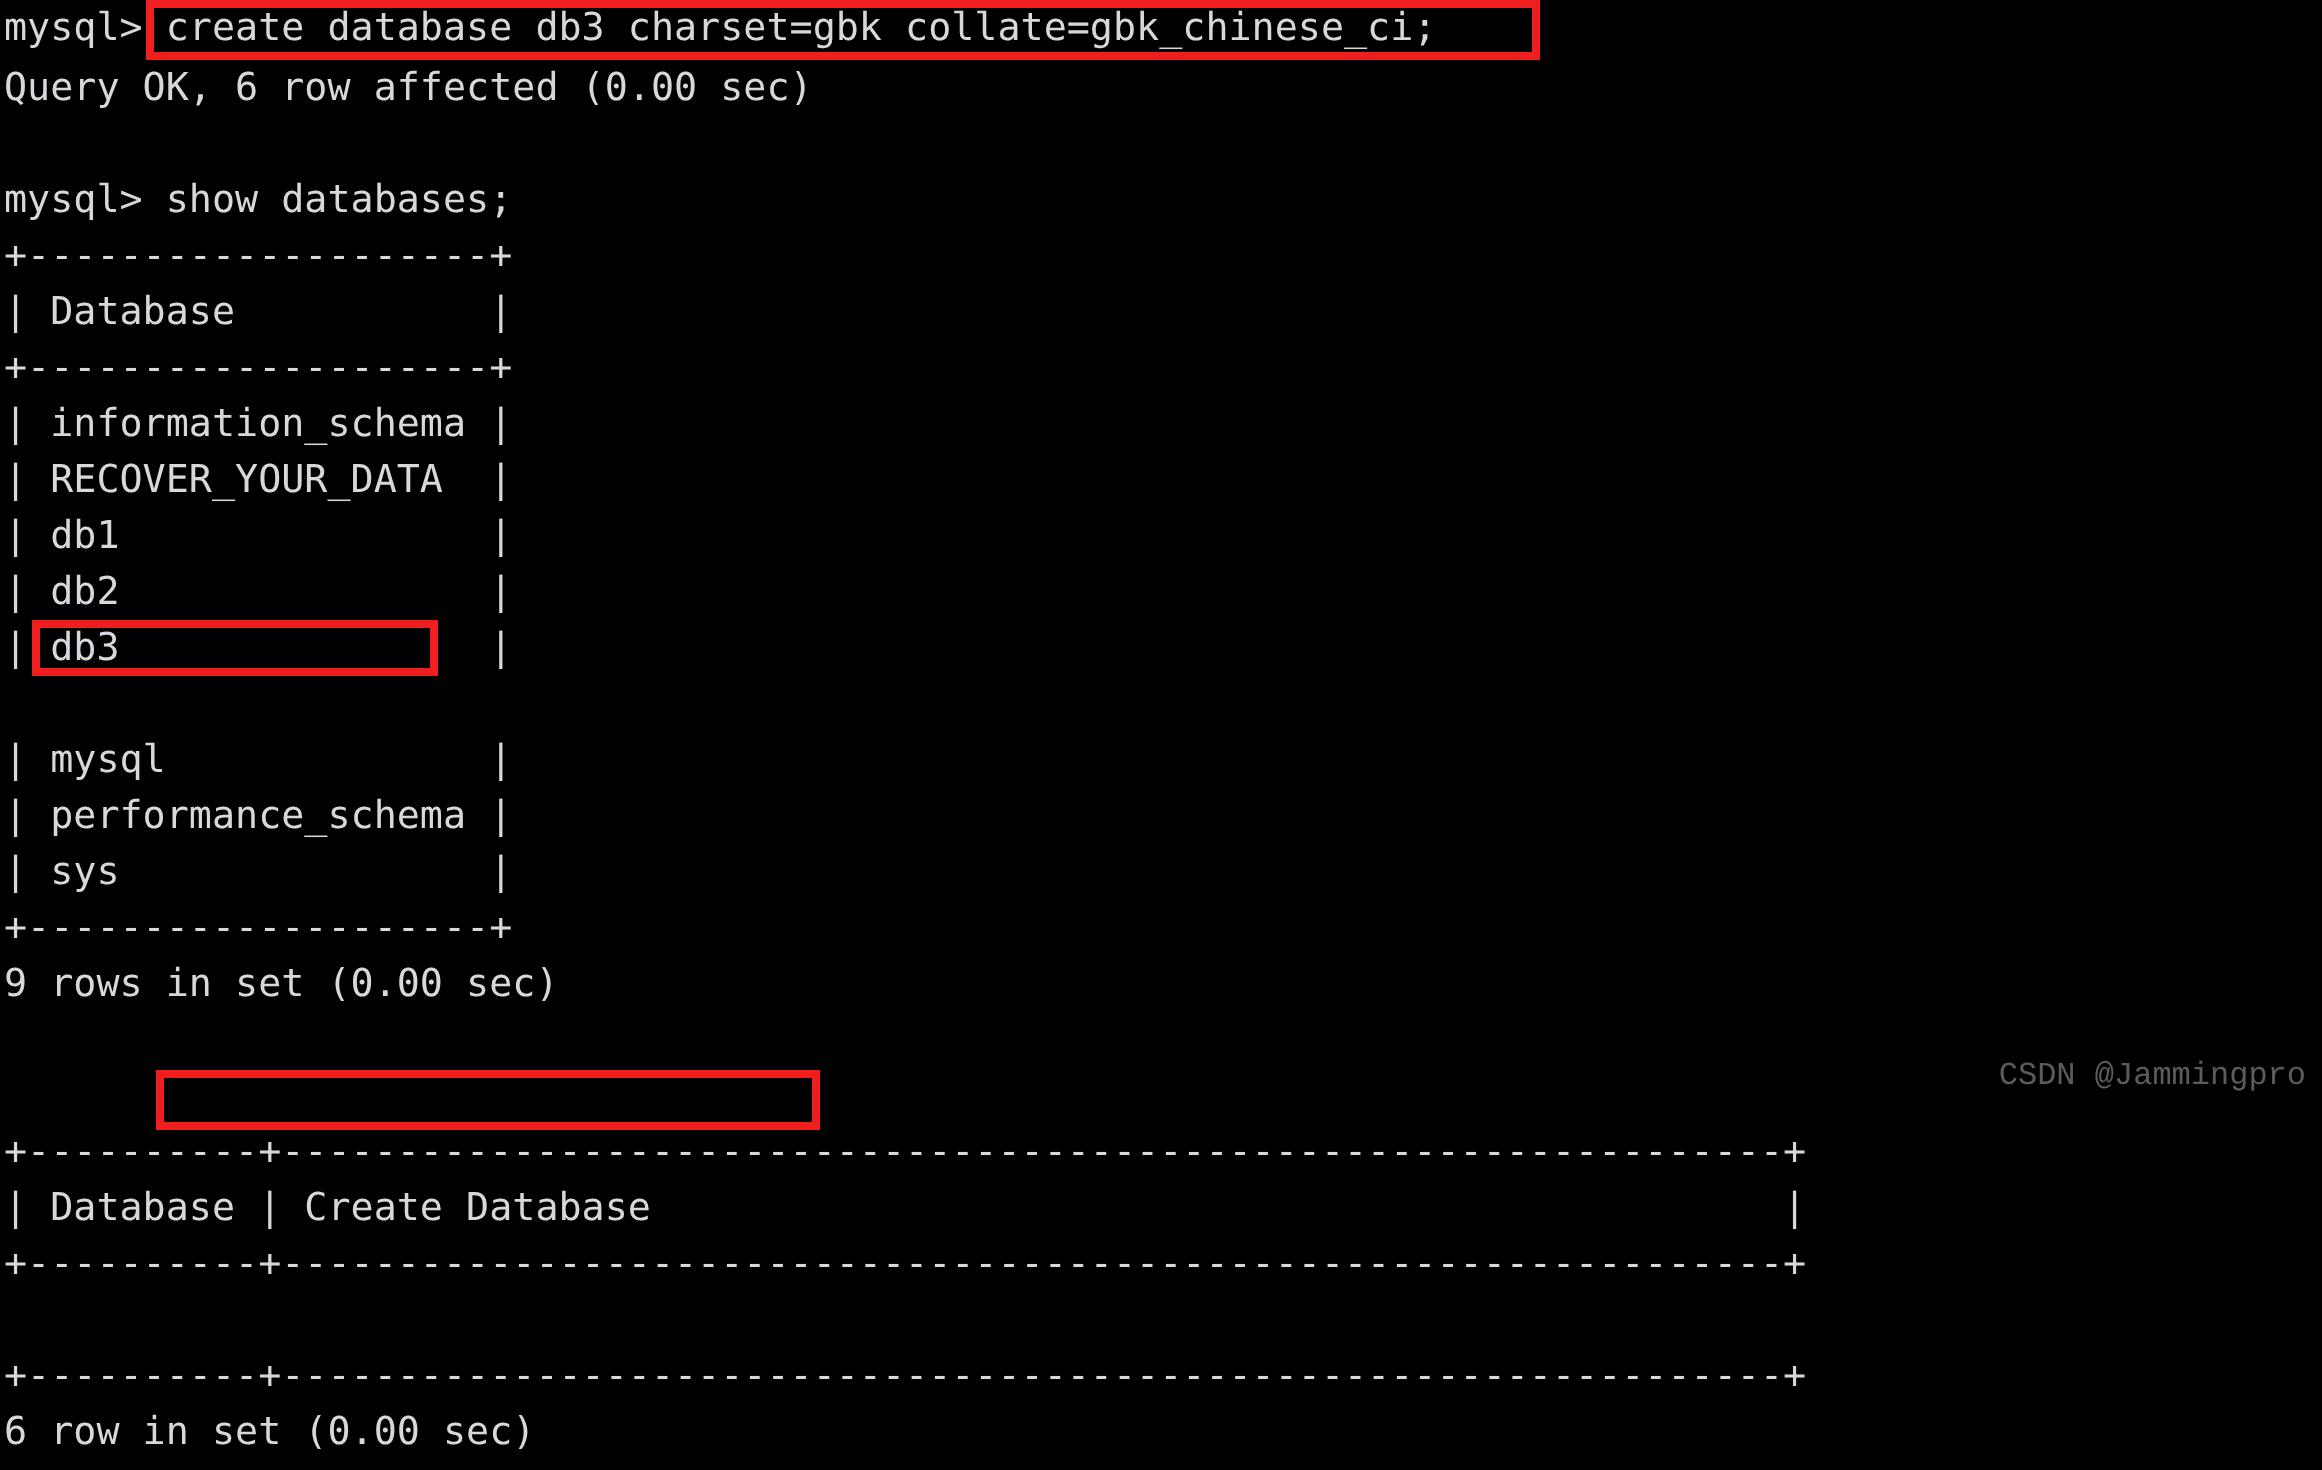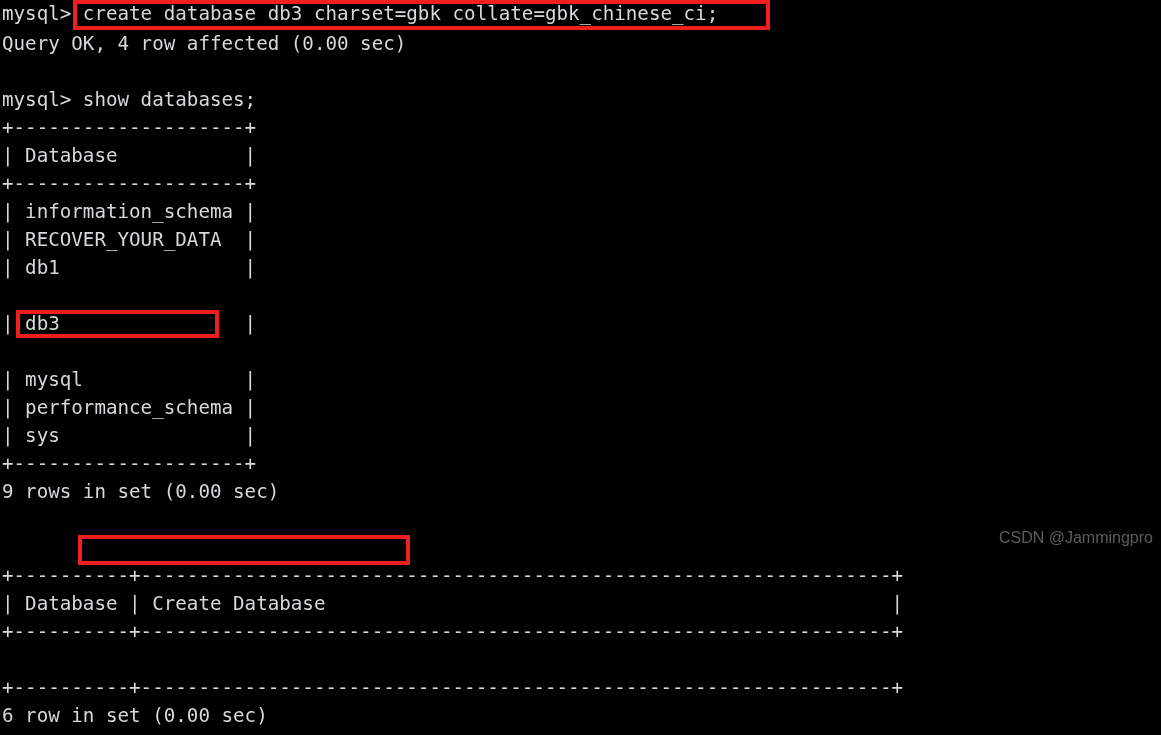--- a/index.html
+++ b/index.html
@@ -44,39 +44,40 @@
     background: transparent;
     pointer-events: none;
   }
 
   #watermark {
     position: absolute;
     right: 8px;
     bottom: 6px;
     color: #5c5c60;
     font-size: 16px;
-    font-family: Liberation Sans, sans-serif;
+    font-family: Liberation Mono, monospace;
     white-space: pre;
   }
 </style>
 </head>
 <body>
 
 <div id="terminal">
 
   <div class="line" style="top:2px">mysql&gt; create database db3 charset=gbk collate=gbk_chinese_ci;</div>
-  <div class="line" style="top:32px">Query OK, 4 row affected (0.00 sec)</div>
+  <div class="line" style="top:32px">Query OK, 6 row affected (0.00 sec)</div>
   <div class="line" style="top:60px"></div>
   <div class="line" style="top:88px">mysql&gt; show databases;</div>
   <div class="line" style="top:116px">+--------------------+</div>
   <div class="line" style="top:144px">| Database           |</div>
   <div class="line" style="top:172px">+--------------------+</div>
   <div class="line" style="top:228px">| RECOVER_YOUR_DATA  |</div>
   <div class="line" style="top:200px">| information_schema |</div>
   <div class="line" style="top:256px">| db1                |</div>
+  <div class="line" style="top:284px">| db2                |</div>
   <div class="line" style="top:312px">| db3                |</div>
   <div class="line" style="top:368px">| mysql              |</div>
   <div class="line" style="top:396px">| performance_schema |</div>
   <div class="line" style="top:424px">| sys                |</div>
   <div class="line" style="top:452px">+--------------------+</div>
   <div class="line" style="top:480px">9 rows in set (0.00 sec)</div>
   <div class="line" style="top:508px"></div>
   <div class="line" style="top:564px">+----------+-----------------------------------------------------------------+</div>
   <div class="line" style="top:592px">| Database | Create Database                                                 |</div>
   <div class="line" style="top:620px">+----------+-----------------------------------------------------------------+</div>

